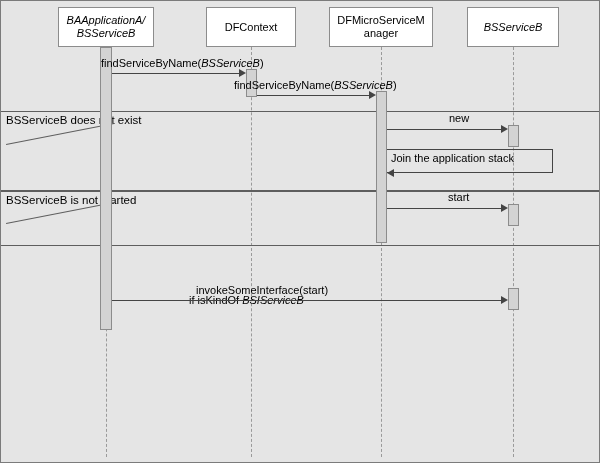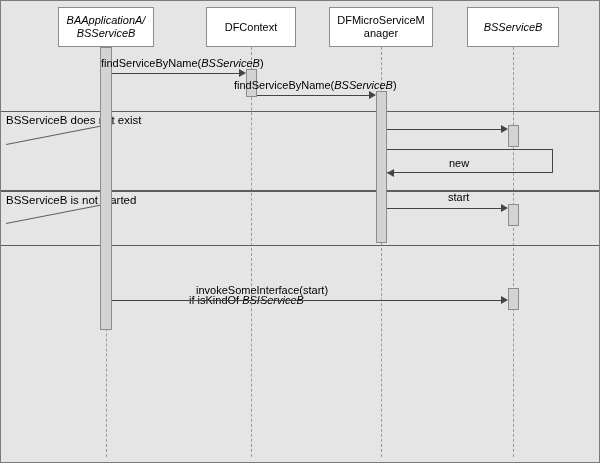--- a/index.html
+++ b/index.html
@@ -153,24 +153,25 @@
   </div>
   <div class="msg-line" style="left:111px; top:72px; width:127px;"></div>
   <div class="arrowhead right" style="left:238px; top:68px;"></div>
 
   <div class="msg-label" style="left:233px; top:78px;">
     <span>findServiceByName(</span><span class="italic">BSServiceB</span><span>)</span>
   </div>
   <div class="msg-line" style="left:256px; top:94px; width:112px;"></div>
   <div class="arrowhead right" style="left:368px; top:90px;"></div>
 
-  <div class="msg-label" style="left:448px; top:111px;margin-top:45px;">new</div>
+  <div class="msg-label" style="left:448px; top:111px;">new</div>
   <div class="msg-line" style="left:386px; top:128px; width:114px;"></div>
   <div class="arrowhead right" style="left:500px; top:124px;"></div>
 
+  <div class="msg-label" style="left:390px; top:151px;">Join the application stack</div>
   <div class="self-msg" style="left:386px; top:148px; width:166px; height:24px; border-left:none;"></div>
   <div class="arrowhead left" style="left:386px; top:168px;"></div>
 
   <div class="msg-label" style="left:447px; top:190px;text-align:right;">start</div>
   <div class="msg-line" style="left:386px; top:207px; width:114px;"></div>
   <div class="arrowhead right" style="left:500px; top:203px;"></div>
 
   <div class="msg-label" style="left:188px; top:269px;margin-top:24px;">
     <span>if isKindOf </span><span class="italic">BSIServiceB</span><span></span>
   </div>

